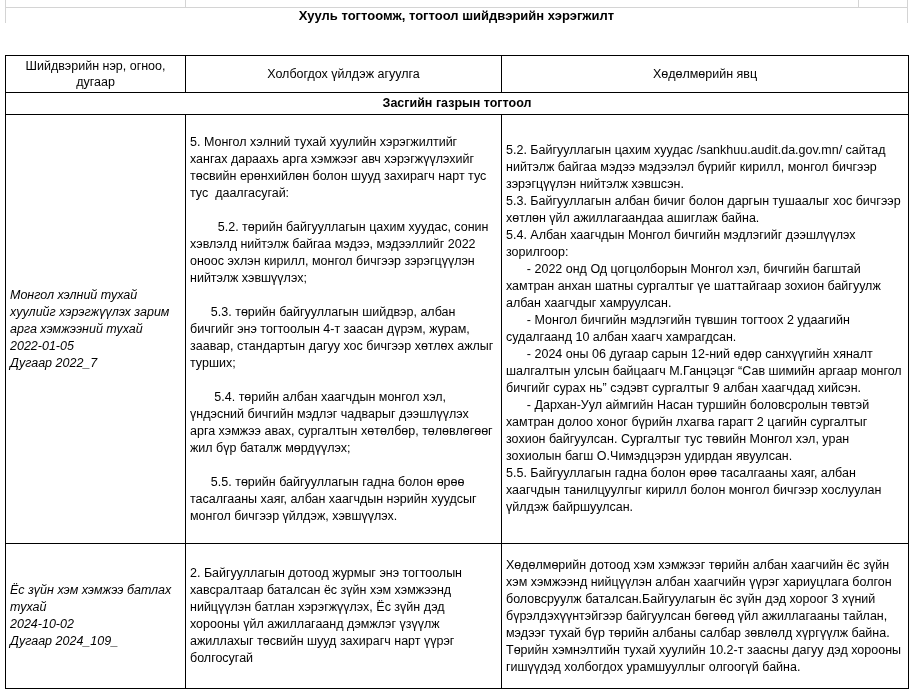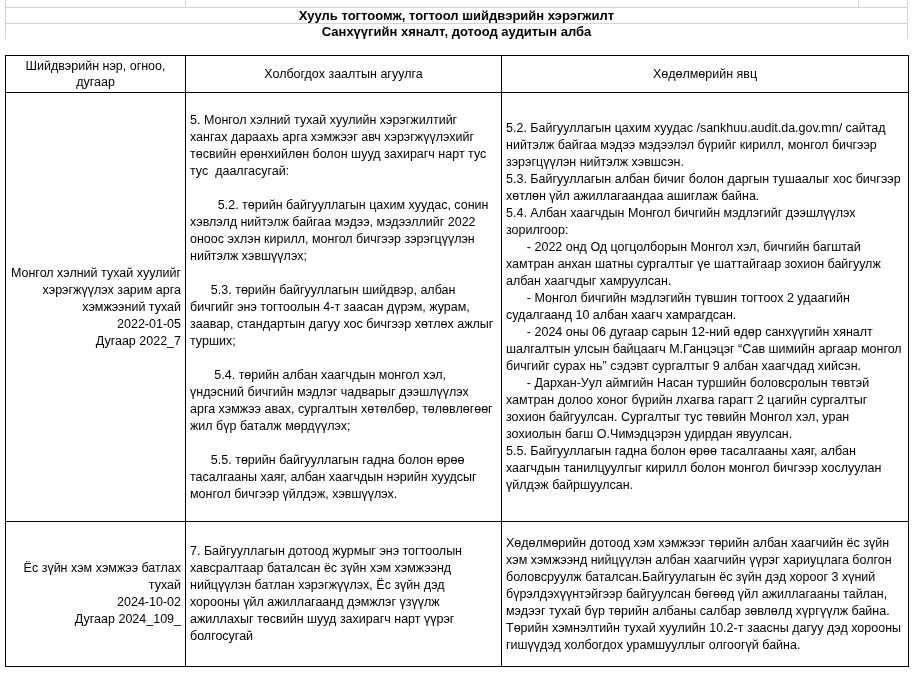--- a/index.html
+++ b/index.html
@@ -64,22 +64,23 @@
   tr.header-row td {
     text-align: center;
     font-size: 12.5px;
     line-height: 16px;
   }
   tr.section-row td {
     text-align: center;
     font-weight: bold;
   }
   td.cell-center {
-    text-align: right;
+    text-align: left;
     white-space: pre-wrap;
+    font-style: italic;
   }
   td.cell-text {
     text-align: left;
     white-space: pre-wrap;
     word-wrap: break-word;
   }
 </style>
 </head>
 <body>
 
@@ -87,34 +88,36 @@
 
   <div id="ghost-row">
     <div class="vline" style="left:0;"></div>
     <div class="vline" style="left:180px;"></div>
     <div class="vline" style="left:853px;"></div>
     <div class="vline" style="left:902px;"></div>
   </div>
 
   <div id="titles">
     <div class="title-row">Хууль тогтоомж, тогтоол шийдвэрийн хэрэгжилт</div>
-    <div class="title-row">Санхүүгийн хяналт, дотоод аудитын алба</div>
   </div>
 
   <table id="main-table">
     <colgroup>
       <col style="width:180px">
       <col style="width:316px">
       <col style="width:407px">
     </colgroup>
     <tbody>
       <tr class="header-row" style="height:33px;">
         <td>Шийдвэрийн нэр, огноо, дугаар</td>
-        <td>Холбогдох заалтын агуулга</td>
+        <td>Холбогдох үйлдэж агуулга</td>
         <td>Хөдөлмөрийн явц</td>
+      </tr>
+      <tr class="section-row" style="height:22px;">
+        <td colspan="3">Засгийн газрын тогтоол</td>
       </tr>
       <tr style="height:429px;">
         <td class="cell-center">Монгол хэлний тухай хуулийг хэрэгжүүлэх зарим арга хэмжээний тухай
 2022-01-05
 Дугаар 2022_7</td>
         <td class="cell-text">5. Монгол хэлний тухай хуулийн хэрэгжилтийг хангах дараахь арга хэмжээг авч хэрэгжүүлэхийг төсвийн ерөнхийлөн болон шууд захирагч нарт тус тус  даалгасугай:
 
         5.2. төрийн байгууллагын цахим хуудас, сонин хэвлэлд нийтэлж байгаа мэдээ, мэдээллийг 2022 оноос эхлэн кирилл, монгол бичгээр зэрэгцүүлэн нийтэлж хэвшүүлэх;
 
       5.3. төрийн байгууллагын шийдвэр, албан бичгийг энэ тогтоолын 4-т заасан дүрэм, журам, заавар, стандартын дагуу хос бичгээр хөтлөх ажлыг турших;
@@ -128,19 +131,19 @@
       - 2022 онд Од цогцолборын Монгол хэл, бичгийн багштай хамтран анхан шатны сургалтыг үе шаттайгаар зохион байгуулж албан хаагчдыг хамруулсан.
       - Монгол бичгийн мэдлэгийн түвшин тогтоох 2 удаагийн судалгаанд 10 албан хаагч хамрагдсан.
       - 2024 оны 06 дугаар сарын 12-ний өдөр санхүүгийн хяналт шалгалтын улсын байцаагч М.Ганцэцэг “Сав шимийн аргаар монгол бичгийг сурах нь” сэдэвт сургалтыг 9 албан хаагчдад хийсэн.
       - Дархан-Уул аймгийн Насан туршийн боловсролын төвтэй хамтран долоо хоног бүрийн лхагва гарагт 2 цагийн сургалтыг зохион байгуулсан. Сургалтыг тус төвийн Монгол хэл, уран зохиолын багш О.Чимэдцэрэн удирдан явуулсан.
 5.5. Байгууллагын гадна болон өрөө тасалгааны хаяг, албан хаагчдын танилцуулгыг кирилл болон монгол бичгээр хослуулан үйлдэж байршуулсан.</td>
       </tr>
       <tr style="height:145px;">
         <td class="cell-center">Ёс зүйн хэм хэмжээ батлах тухай
 2024-10-02
 Дугаар 2024_109_</td>
-        <td class="cell-text">7. Байгууллагын дотоод журмыг энэ тогтоолын хавсралтаар баталсан ёс зүйн хэм хэмжээнд нийцүүлэн батлан хэрэгжүүлэх, Ёс зүйн дэд хорооны үйл ажиллагаанд дэмжлэг үзүүлж ажиллахыг төсвийн шууд захирагч нарт үүрэг болгосугай</td>
+        <td class="cell-text">2. Байгууллагын дотоод журмыг энэ тогтоолын хавсралтаар баталсан ёс зүйн хэм хэмжээнд нийцүүлэн батлан хэрэгжүүлэх, Ёс зүйн дэд хорооны үйл ажиллагаанд дэмжлэг үзүүлж ажиллахыг төсвийн шууд захирагч нарт үүрэг болгосугай</td>
         <td class="cell-text">Хөдөлмөрийн дотоод хэм хэмжээг төрийн албан хаагчийн ёс зүйн хэм хэмжээнд нийцүүлэн албан хаагчийн үүрэг хариуцлага болгон боловсруулж баталсан.Байгуулагын ёс зүйн дэд хороог 3 хүний бүрэлдэхүүнтэйгээр байгуулсан бөгөөд үйл ажиллагааны тайлан, мэдээг тухай бүр төрийн албаны салбар зөвлөлд хүргүүлж байна. Төрийн хэмнэлтийн тухай хуулийн 10.2-т заасны дагуу дэд хорооны гишүүдэд холбогдох урамшууллыг олгоогүй байна.</td>
       </tr>
     </tbody>
   </table>
 
 </div>
 
 </body></html>

